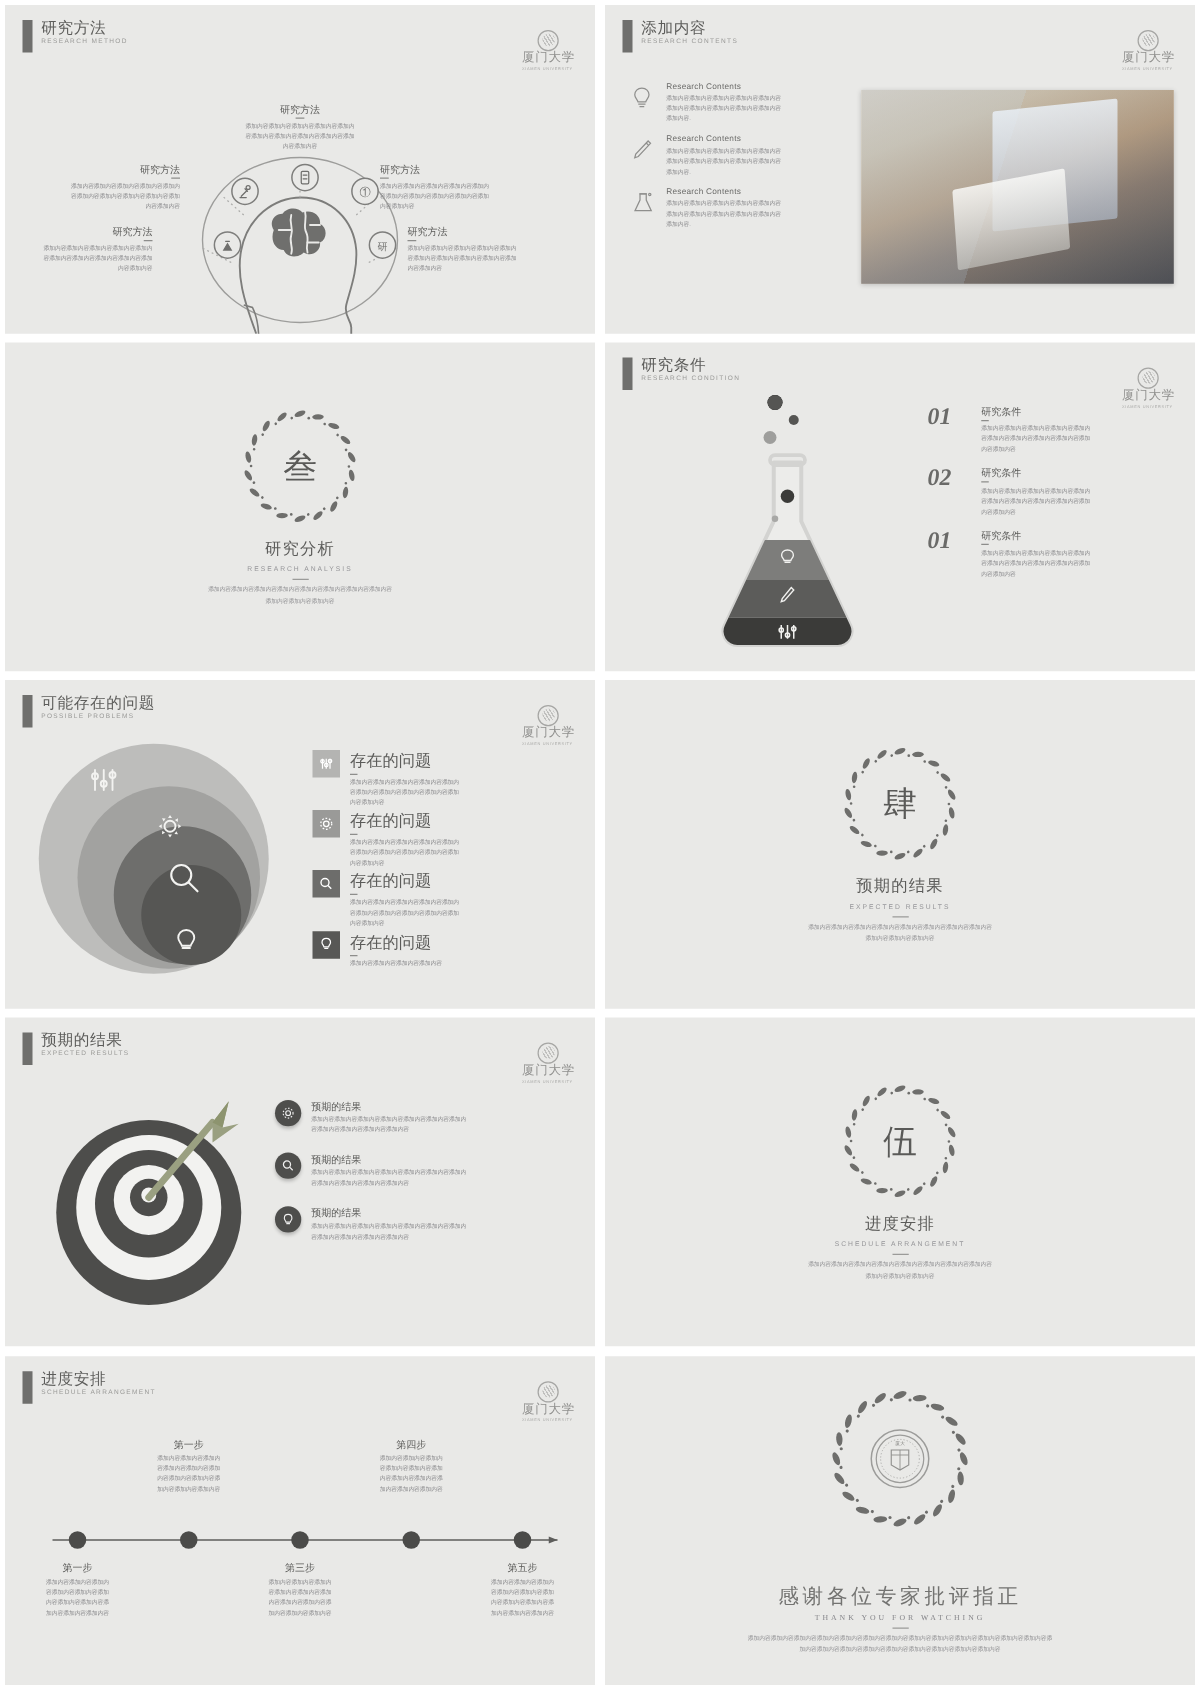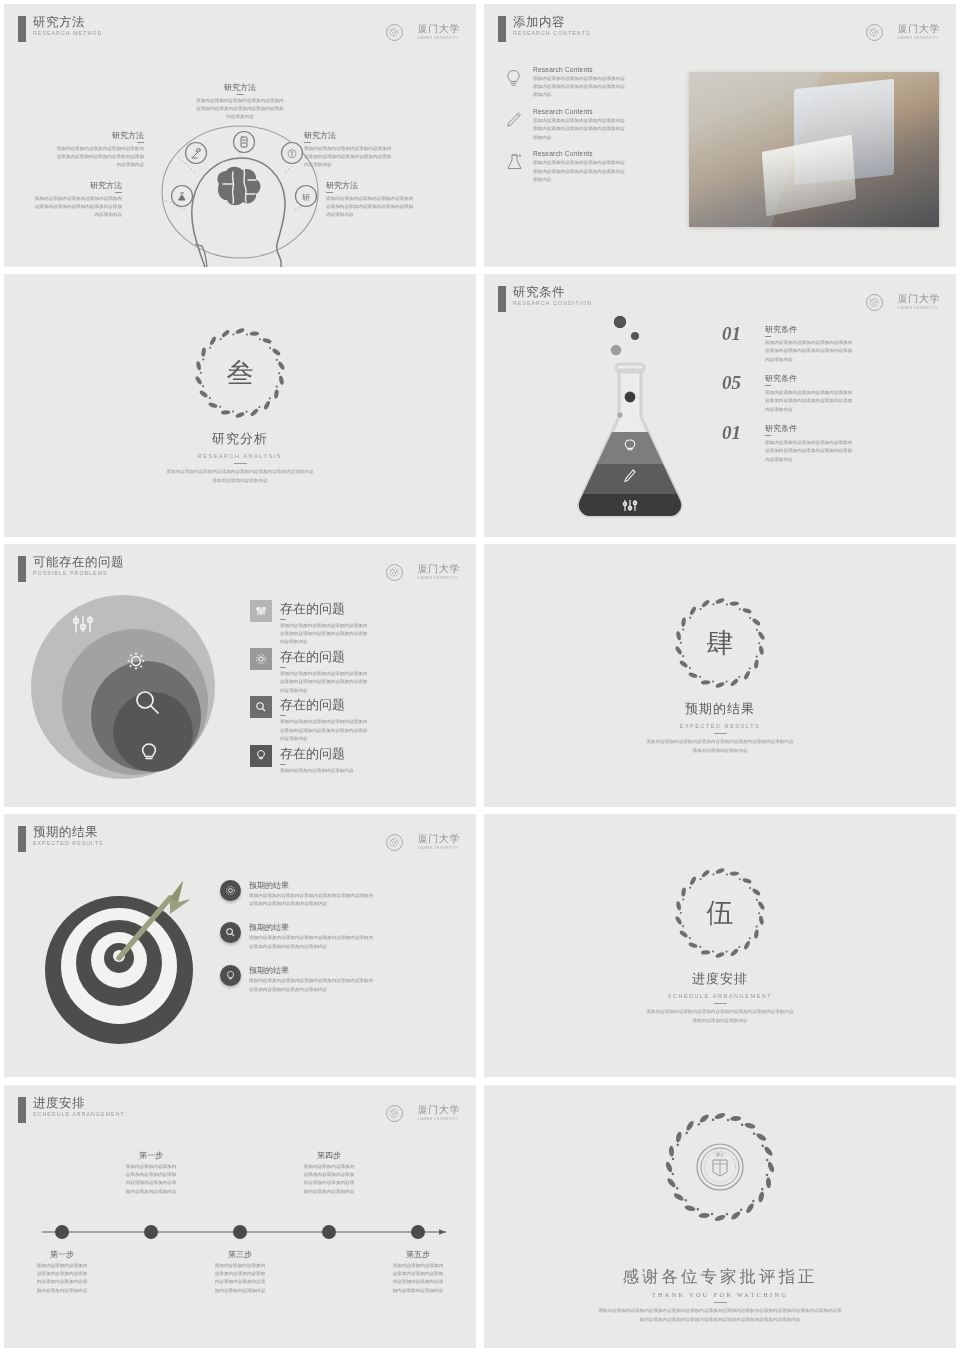--- a/index.html
+++ b/index.html
@@ -26,21 +26,21 @@
   }
 
   
   .hdr { position: absolute; left: 14px; top: 12px; display: flex; align-items: flex-start; }
   .hdr-bar { width: 8px; height: 26px; background: #6f6f6d; margin-right: 7px; flex: none; }
   .hdr-txt { line-height: 1; }
   .hdr-cn { font-size: 12.5px; color: #5d5d5b; letter-spacing: .5px; }
   .hdr-en { font-size: 5.2px; color: #9a9a98; letter-spacing: 1.1px; margin-top: 3px; }
 
   
-  .logo { position: absolute; right: 16px; top: 20px; display: flex; align-items: center; gap: 15px; opacity: .72; }
+  .logo { position: absolute; right: 16px; top: 20px; display: flex; align-items: center; gap: 1px; opacity: .72; flex-direction: column; }
   .logo-seal {
     width: 17px; height: 17px; border-radius: 50%;
     border: 1.1px solid #8d8d8b; position: relative; flex: none;
   }
   .logo-seal::after {
     content: ""; position: absolute; inset: 2.4px; border-radius: 50%;
     background: repeating-linear-gradient(58deg,#8d8d8b 0 1px,transparent 1px 2.3px);
     opacity: .62;
   }
   .logo-name { font-size: 10px; color: #6e6e6c; font-family: "Liberation Serif", serif; letter-spacing: .6px; line-height: 1; }
@@ -87,21 +87,21 @@
   .sec-num { font-size: 27px; color: #5a5a58; font-family: "Liberation Serif", serif; }
   .sec-cn { font-size: 13px; color: #5c5c5a; margin-top: 8px; letter-spacing: 1px; text-align: center; }
   .sec-en { font-size: 5.4px; color: #97979a; letter-spacing: 1.6px; margin-top: 5px; }
   .sec-rule { width: 13px; height: 1.4px; background: #9b9b99; margin: 4px 0 4px; }
   .sec-body { font-size: 4.6px; color: #8d8d90; line-height: 1.9; text-align: center; }
 
   
   .flask-area { position: absolute; left: 92px; top: 38px; }
   .cond-list { position: absolute; left: 238px; top: 50px; width: 215px; }
   .cond-item { display: flex; gap: 9px; margin-bottom: 9px; }
-  .cond-num { font-size: 19px; color: #6a6a68; font-style: italic; font-family: "Liberation Serif", serif; font-weight: bold; width: 34px; flex: none; line-height: 1; }
+  .cond-num { font-size: 19px; color: #6a6a68; font-style: italic; font-family: "Liberation Serif", serif; font-weight: bold; width: 34px; flex: none; line-height: 1; margin-left: 20px; }
   .cond-h { font-size: 8px; color: #5b5b59; }
   .cond-u { width: 6px; height: 1px; background: #8d8d8b; margin: 1px 0 2.5px; }
 
   
   .circles { position: absolute; left: 16px; top: 48px; }
   .pp-list { position: absolute; left: 246px; top: 56px; width: 215px; }
   .pp-item { display: flex; gap: 8px; margin-bottom: 1px; }
   .pp-sq { width: 22px; height: 22px; flex: none; display:flex; align-items:center; justify-content:center; }
   .pp-h { font-size: 13px; color: #5b5b59; }
   .pp-u { width: 6px; height: 1px; background: #8d8d8b; margin: 1px 0 2px; }
@@ -429,21 +429,21 @@
           <div class="cond-h">研究条件</div>
           <div class="cond-u"></div>
           <div class="body-s">
             <div>添加内容添加内容添加内容添加内容添加内</div>
             <div>容添加内容添加内容添加内容添加内容添加</div>
             <div>内容添加内容</div>
           </div>
         </div>
       </div>
       <div class="cond-item">
-        <div class="cond-num">05</div>
+        <div class="cond-num">02</div>
         <div>
           <div class="cond-h">研究条件</div>
           <div class="cond-u"></div>
           <div class="body-s">
             <div>添加内容添加内容添加内容添加内容添加内</div>
             <div>容添加内容添加内容添加内容添加内容添加</div>
             <div>内容添加内容</div>
           </div>
         </div>
       </div>

